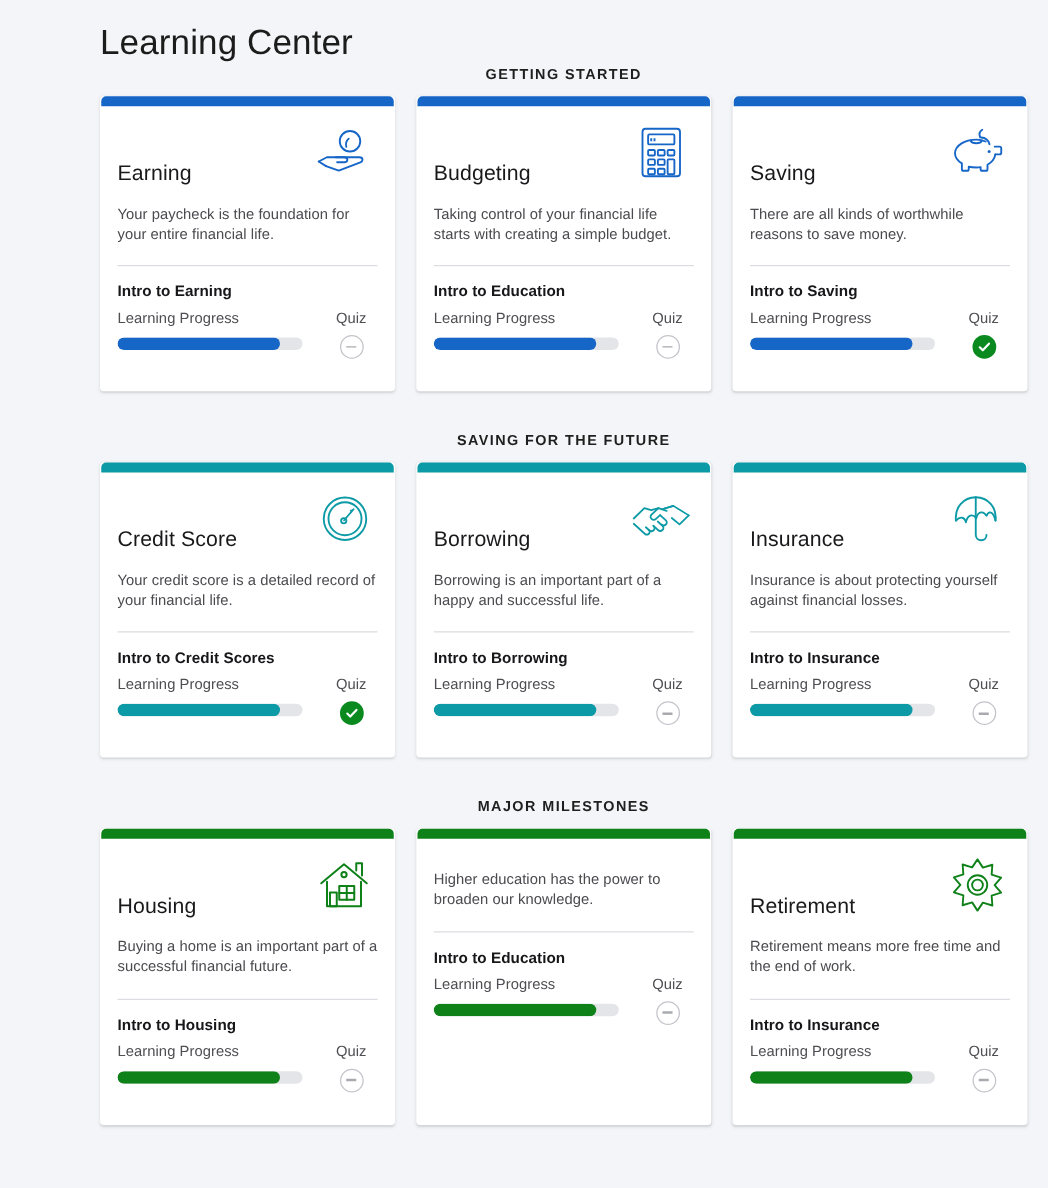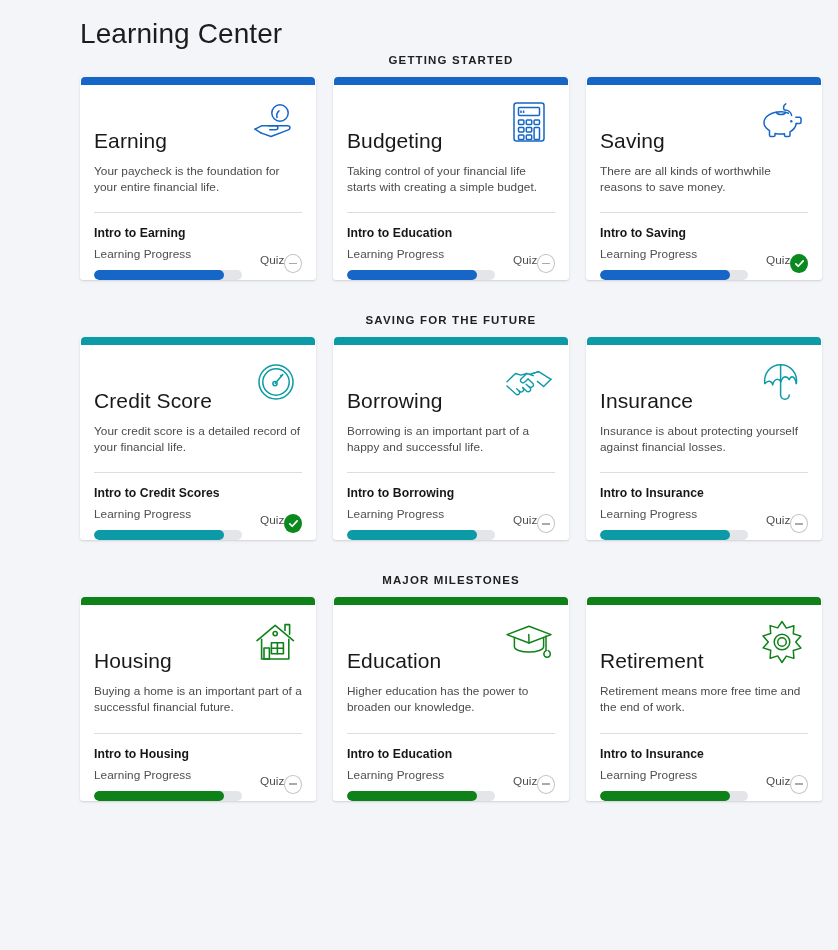--- a/index.html
+++ b/index.html
@@ -81,21 +81,21 @@
     top: 0;
     width: 52px;
     height: 46px;
     display: flex;
     align-items: center;
     justify-content: center;
   }
   .card-icon svg { display: block; }
 
   .card-title {
-    font-size: 21px;
+    font-size: 17px;
     font-weight: 400;
     color: #19191b;
     letter-spacing: 0.1px;
     padding-top: 30px;
   }
 
   .card-desc {
     font-size: 11.8px;
     line-height: 15.6px;
     color: #4a4a4f;
@@ -116,20 +116,21 @@
     color: #17171a;
     margin-top: 13px;
     letter-spacing: 0.05px;
   }
 
   .progress-block {
     display: flex;
     align-items: flex-start;
     justify-content: space-between;
     margin-top: 7px;
+    padding-bottom: 26px;
   }
 
   .progress-left { width: 148px; }
 
   .progress-label {
     font-size: 11.8px;
     color: #4e4e53;
     letter-spacing: 0.05px;
   }
 
@@ -145,20 +146,21 @@
 
   .progress-fill {
     position: absolute;
     left: 0; top: 0; bottom: 0;
     border-radius: 5px;
   }
 
   .quiz-col {
     width: 42px;
     display: flex;
+    flex-direction: column;
     align-items: center;
     text-align: center;
   }
 
   .quiz-label {
     font-size: 11.8px;
     color: #4e4e53;
     letter-spacing: 0.05px;
   }
 
@@ -458,32 +460,20 @@
                   <div class="quiz-badge locked">
                     <span class="dash"></span>
                   </div>
                 </div>
               </div>
             </div>
           </div>
           <div class="card">
             <div class="card-accent" style="background:#0f8119"></div>
             <div class="card-body">
-              <div class="card-head">
-                <div class="card-icon" style="color:#0f8119">
-                  <svg width="48" height="36" viewBox="0 0 48 36" fill="none" stroke="currentColor" stroke-width="1.5" stroke-linejoin="round" stroke-linecap="round">
-        <path d="M24 2.2L2 10.6l22 8.4 22-8.4z"></path>
-        <path d="M24 19l-0.2-8.4"></path>
-        <path d="M9.4 13.4v9.3c0 2.9 6.5 5.3 14.6 5.3s14.6-2.4 14.6-5.3v-9.3"></path>
-        <path d="M41 12v14.6"></path>
-        <path d="M41 26.6c-1.3 0.6-2.1 1.9-2.1 3.2 0 1.9 1.4 3.4 3.2 3.4s3.2-1.5 3.2-3.4c0-1.3-0.8-2.6-2.1-3.2"></path>
-      </svg>
-                </div>
-                <div class="card-title">Education</div>
-              </div>
               <div class="card-desc">Higher education has the power to broaden our knowledge.</div>
               <div class="card-divider"></div>
               <div class="lesson-title">Intro to Education</div>
               <div class="progress-block">
                 <div class="progress-left">
                   <div class="progress-label">Learning Progress</div>
                   <div class="progress-track">
                     <div class="progress-fill" style="width:88%;background:#0f8119"></div>
                   </div>
                 </div>

